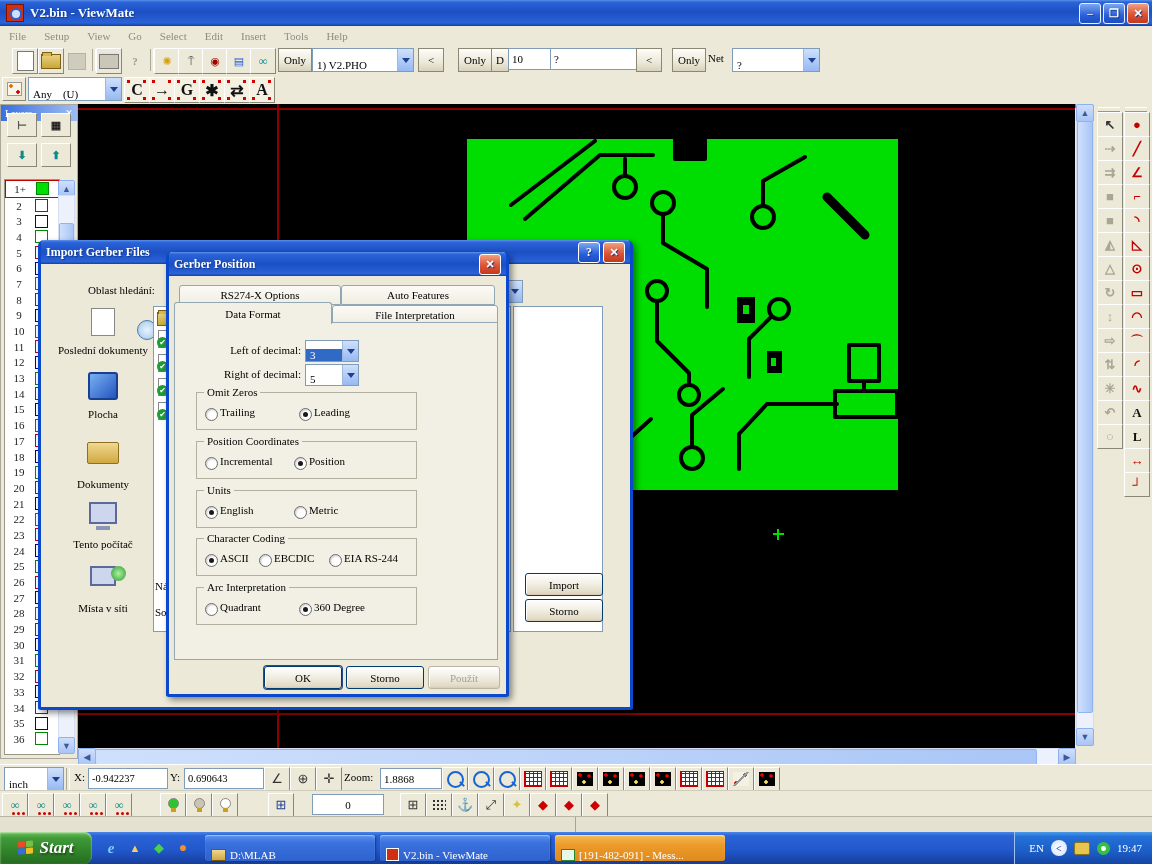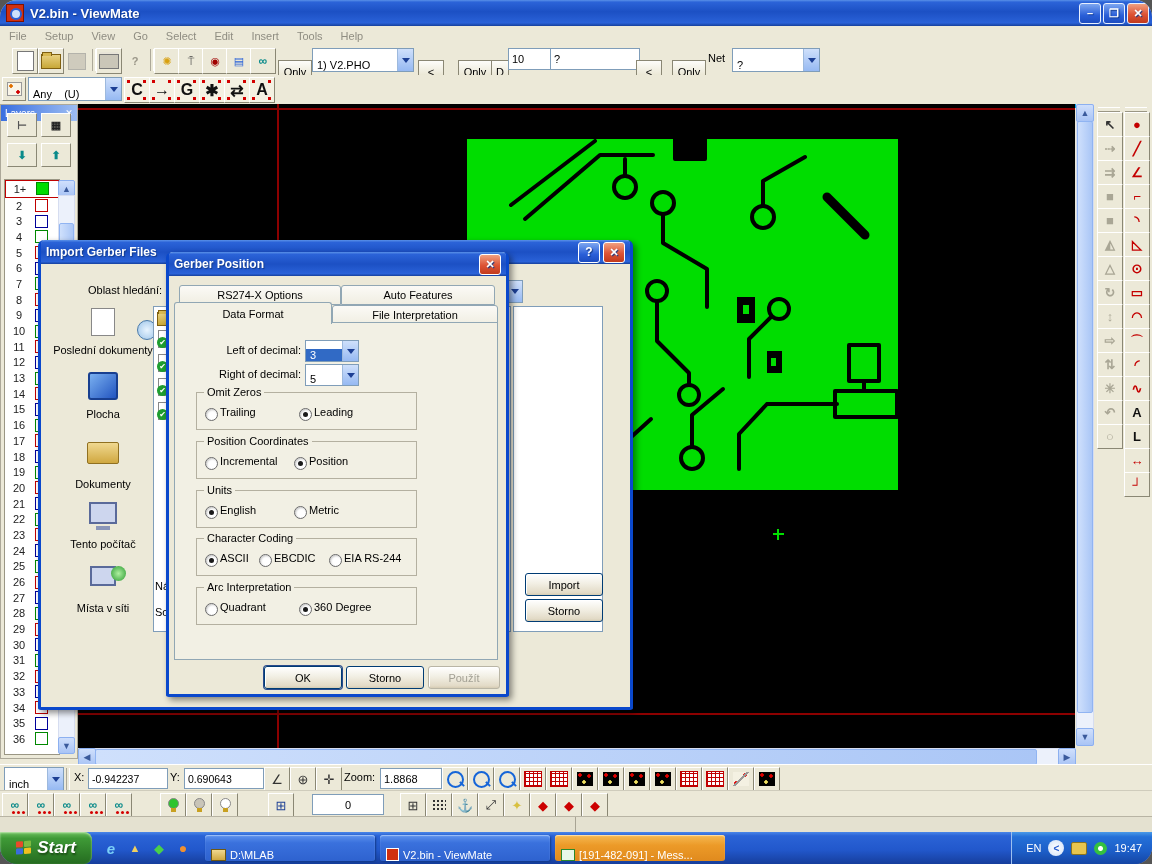--- a/index.html
+++ b/index.html
@@ -1,17 +1,17 @@
 <!DOCTYPE html>
 <html><head>
 <meta charset="utf-8">
 <style>
   html,body{margin:0;padding:0;background:#555;}
   #screen{position:relative;width:1152px;height:864px;overflow:hidden;background:#ece9d8;
-          font-family:Liberation Sans, sans-serif;font-size:11px;color:#000;border-radius:17px;}
+          font-family:Liberation Serif, serif;font-size:11px;color:#000;}
   .abs{position:absolute;}
 
   
   .titlebar{left:0;top:0;width:1152px;height:26px;
     background:linear-gradient(180deg,#5a91e8 0%,#2b63d8 8%,#1c50c4 45%,#2a62d8 88%,#16409c 100%);
     display:flex;align-items:center;color:#fff;font-weight:bold;font-size:13px;
     text-shadow:1px 1px 1px #123a8a;}
   .tb-btn{width:20px;height:19px;margin-left:2px;border:1px solid #e8f0ff;border-radius:3px;
     background:linear-gradient(180deg,#7da6f0,#2a5fd8 60%,#1c4cc0);color:#fff;font-size:11px;
     display:flex;align-items:center;justify-content:center;}
@@ -25,21 +25,21 @@
     display:flex;align-items:center;justify-content:center;}
   .raised{border-color:#fff #8a8774 #8a8774 #fff;}
   .sep{position:absolute;top:4px;width:2px;height:22px;border-left:1px solid #aca899;border-right:1px solid #fff;}
   .sunken{background:#fff;border:1px solid #7f9db9;display:flex;align-items:center;padding:0 3px;}
   .combo{background:#fff;border:1px solid #7f9db9;display:flex;align-items:flex-end;}
   .combo .val{flex:1;padding:0 4px;white-space:nowrap;overflow:hidden;}
   .car{width:15px;align-self:stretch;background:linear-gradient(180deg,#cfe0fb,#96b9f2);
     border-left:1px solid #9db9dd;display:flex;align-items:center;justify-content:center;}
   .car:after{content:"";border:4px solid transparent;border-top:5px solid #1c3f94;margin-top:4px;}
   .smallbtn{background:linear-gradient(180deg,#fdfdfa,#ece9d8 60%,#d8d2bc);border:1px solid #8a8774;
-    display:flex;align-items:center;justify-content:center;margin-top:12px;}
+    display:flex;align-items:center;justify-content:center;}
 
   
   .lt{position:absolute;top:2px;width:24px;height:24px;border:1px solid;border-color:#fff #8a8774 #8a8774 #fff;
     background:#f4f1e2;display:flex;align-items:center;justify-content:center;
     font-weight:bold;font-size:16px;color:#111;}
   .lt:before{content:"";position:absolute;left:2px;top:2px;width:3px;height:3px;background:#d40000;
     box-shadow:16px 0 #d40000;}
   .lt:after{content:"";position:absolute;left:2px;bottom:2px;width:3px;height:3px;background:#d40000;
     box-shadow:16px 0 #d40000;}
 

